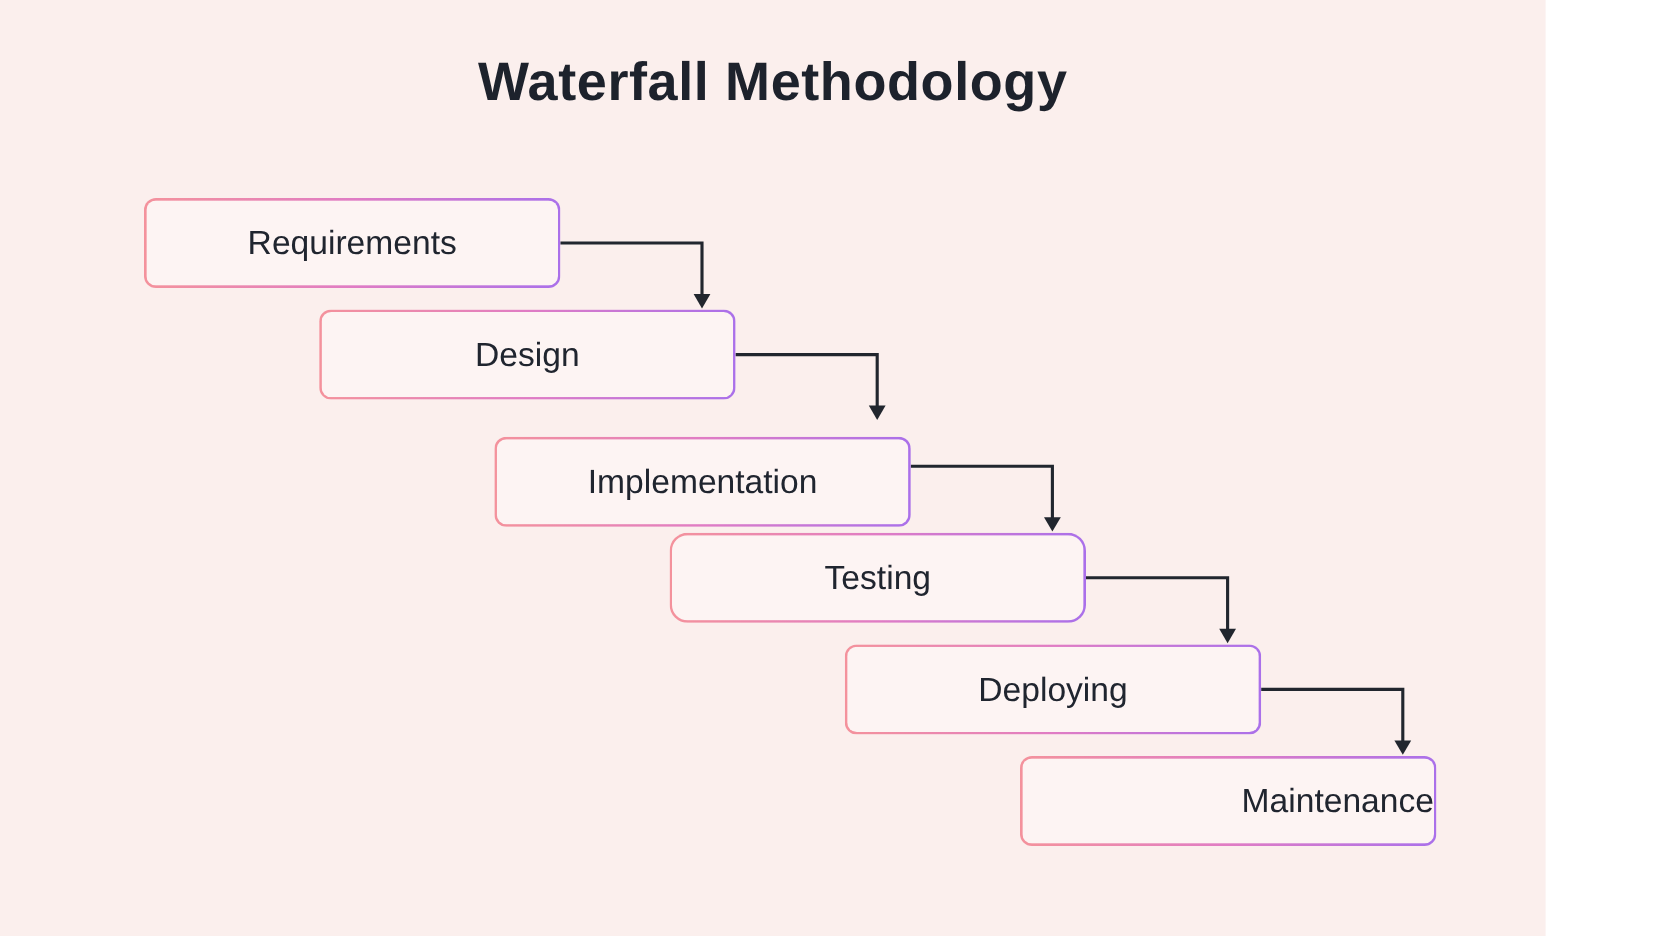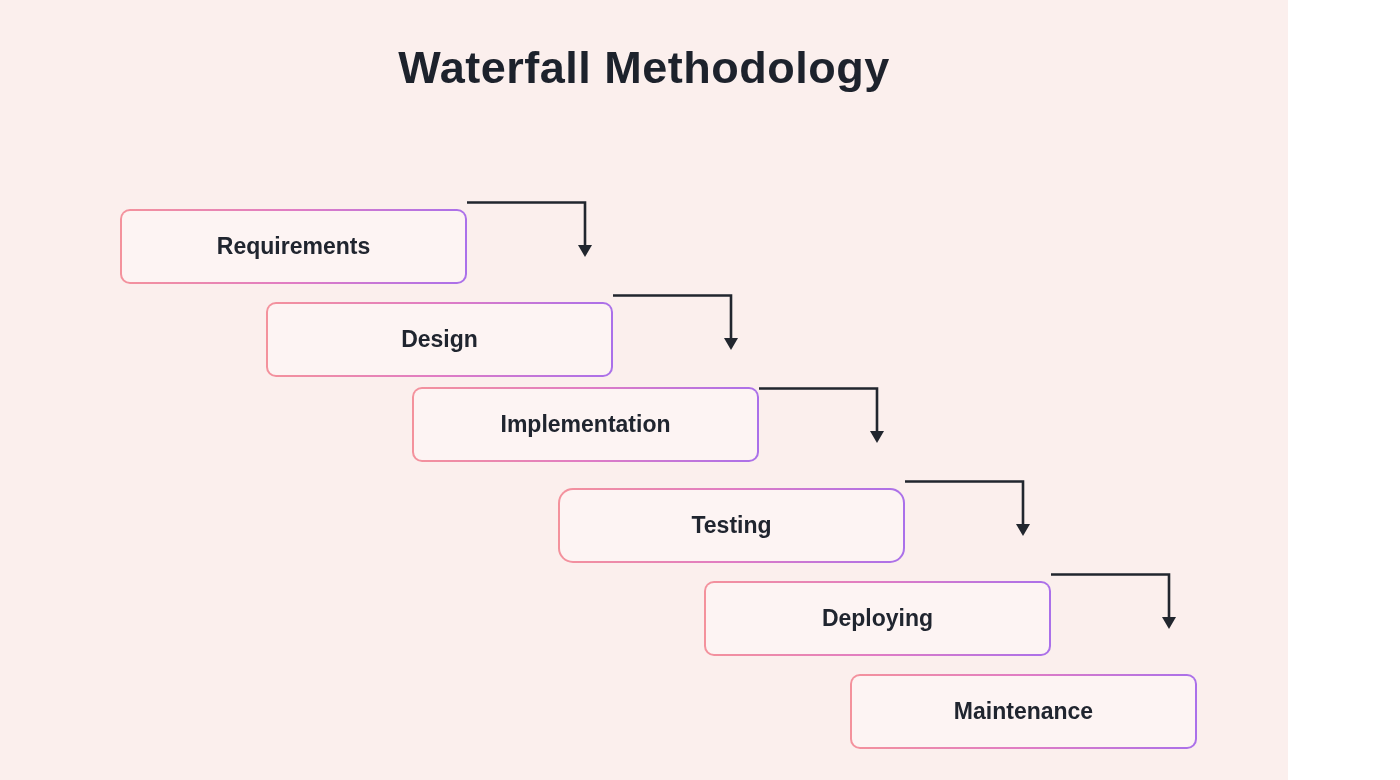--- a/index.html
+++ b/index.html
@@ -31,23 +31,22 @@
   .step-box {
     position: absolute;
     width: 347px;
     height: 75px;
     box-sizing: border-box;
     border: 2px solid transparent;
     border-radius: 10px;
     display: flex;
     align-items: center;
     justify-content: center;
-    font-size: 23px;
-    font-weight: 700;
-    margin-top: 44px;
+    font-size: 28px;
+    font-weight: 400;
   }
   .arrow-layer {
     position: absolute;
     inset: 0;
     pointer-events: none;
   }
 </style>
 </head>
 <body>
 
@@ -76,27 +75,27 @@
           <polygon points="1162,617 1176,617 1169,629" fill="#21262e"></polygon>
         </g>
       </svg>
     <div id="boxes">
         <div class="step-box" style="left: 120px; top: 165px; background: linear-gradient(rgb(253, 244, 243), rgb(253, 244, 243)) padding-box padding-box, linear-gradient(to right, rgb(244, 146, 156), rgb(224, 124, 196), rgb(170, 112, 234)) border-box border-box;">
           <span style="color: rgb(32, 37, 47);">Requirements</span>
         </div>
         <div class="step-box" style="left: 266px; top: 258px; background: linear-gradient(rgb(253, 244, 243), rgb(253, 244, 243)) padding-box padding-box, linear-gradient(to right, rgb(244, 146, 156), rgb(224, 124, 196), rgb(170, 112, 234)) border-box border-box;">
           <span style="color: rgb(32, 37, 47); text-align: right;">Design</span>
         </div>
-        <div class="step-box" style="left: 412px; top: 343px; background: linear-gradient(rgb(253, 244, 243), rgb(253, 244, 243)) padding-box padding-box, linear-gradient(to right, rgb(244, 146, 156), rgb(224, 124, 196), rgb(170, 112, 234)) border-box border-box;">
+        <div class="step-box" style="left: 412px; top: 364px; background: linear-gradient(rgb(253, 244, 243), rgb(253, 244, 243)) padding-box padding-box, linear-gradient(to right, rgb(244, 146, 156), rgb(224, 124, 196), rgb(170, 112, 234)) border-box border-box;">
           <span style="color: rgb(32, 37, 47);">Implementation</span>
         </div>
         <div class="step-box" style="left: 558px; top: 444px; background: linear-gradient(rgb(253, 244, 243), rgb(253, 244, 243)) padding-box padding-box, linear-gradient(to right, rgb(244, 146, 156), rgb(224, 124, 196), rgb(170, 112, 234)) border-box border-box; border-radius: 15px;">
           <span style="color: rgb(32, 37, 47);">Testing</span>
         </div>
         <div class="step-box" style="left: 704px; top: 537px; background: linear-gradient(rgb(253, 244, 243), rgb(253, 244, 243)) padding-box padding-box, linear-gradient(to right, rgb(244, 146, 156), rgb(224, 124, 196), rgb(170, 112, 234)) border-box border-box;">
           <span style="color: rgb(32, 37, 47); text-align: center;">Deploying</span>
         </div>
-        <div class="step-box" style="left: 850px; top: 630px; background: linear-gradient(rgb(253, 244, 243), rgb(253, 244, 243)) padding-box padding-box, linear-gradient(to right, rgb(244, 146, 156), rgb(224, 124, 196), rgb(170, 112, 234)) border-box border-box;">
+        <div class="step-box" style="left: 850px; top: 630px; background: linear-gradient(rgb(253, 244, 243), rgb(253, 244, 243)) padding-box padding-box, linear-gradient(to right, rgb(244, 146, 156), rgb(224, 124, 196), rgb(170, 112, 234)) border-box border-box; justify-content: flex-end;">
           <span style="color: rgb(32, 37, 47);">Maintenance</span>
         </div>
       </div>
   </div>
 </div>
 
 </body></html>

